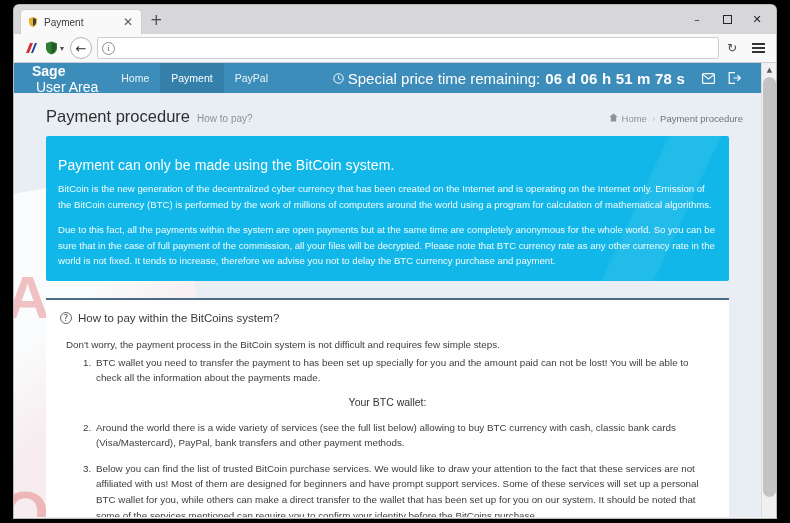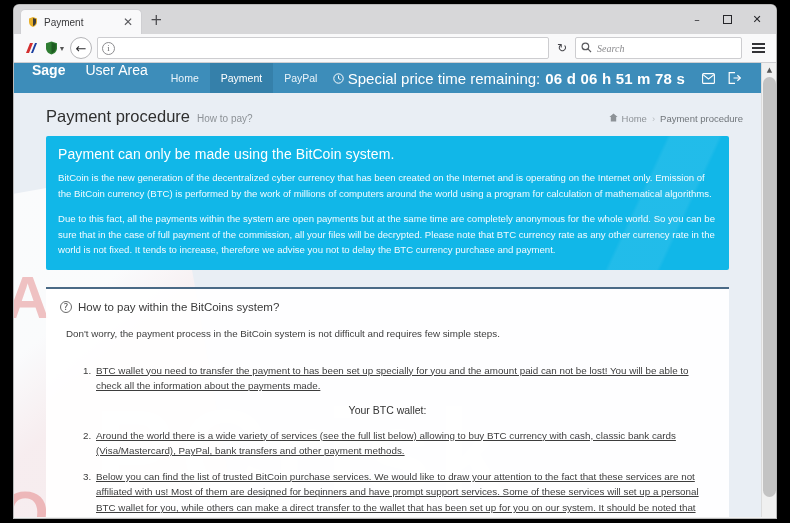--- a/index.html
+++ b/index.html
@@ -235,27 +235,28 @@
     position: relative;
     z-index: 3;
     height: 30px;
     background: #3d8dba;
     display: flex;
     align-items: stretch;
     color: #ffffff;
   }
   #brand {
     display: flex;
-    align-items: center;
+    align-items: flex-start;
     padding: 0 12px 16px 18px;
     font-size: 14px;
     white-space: nowrap;
+    flex-direction: column;
   }
   #brand b { font-weight: bold; }
-  #brand span.light { font-weight: normal; margin-left: 20px; }
+  #brand span.light { font-weight: normal; margin-left: 4px; }
   .navitem {
     display: flex;
     align-items: center;
     padding: 0 11px;
     font-size: 10.5px;
     color: #eaf4fa;
     white-space: nowrap;
   }
   .navitem.active {
     background: #3580aa;
@@ -336,20 +337,21 @@
     right: -60px; top: -90px;
     width: 260px; height: 300px;
     background: linear-gradient(115deg, rgba(255,255,255,0.00) 45%, rgba(255,255,255,0.07) 46%, rgba(255,255,255,0.07) 58%, rgba(255,255,255,0.00) 59%);
     pointer-events: none;
   }
   #alert-title {
     font-size: 14px;
     font-weight: normal;
     margin-bottom: 8px;
     letter-spacing: .1px;
+    margin-top: 11px;
   }
   #alert-panel p {
     font-size: 9.6px;
     line-height: 15.5px;
     color: #f2fbff;
   }
   #alert-panel p.gap { margin-top: 10px; }
 
   
   #content-card {
@@ -374,35 +376,34 @@
     border-radius: 50%;
     border: 1px solid #6a6a6a;
     color: #4a4a4a;
     font-size: 9px;
     display: flex; align-items: center; justify-content: center;
     font-family: "DejaVu Sans", sans-serif;
   }
   #intro-line {
     font-size: 9.8px;
     color: #3d3d3d;
-    margin: 0 0 22px 6px;
+    margin: 0 0 3px 6px;
     line-height: 15px;
   }
   ol.steps {
     margin: 0 0 0 34px;
     padding: 0;
     list-style: decimal;
   }
   ol.steps > li {
     font-size: 9.8px;
     line-height: 15.6px;
     color: #3d3d3d;
     margin-bottom: 10px;
     padding-left: 2px;
-    text-decoration: underline;
   }
   ol.steps > li.nomargin { margin-bottom: 0; }
 
   
   #wallet-block {
     text-align: center;
     margin: 10px 0 12px 0;
   }
   #wallet-label {
     font-size: 10.5px;
@@ -487,29 +488,20 @@
         <path d="M6.5 1.6 L10.8 3 V7 C10.8 9.6 9 11.5 6.5 12.3 Z" fill="#1f5c22"></path>
       </svg>
       <span class="caret">▼</span>
     </div>
     <div id="back-btn">←</div>
     <div id="urlbar">
       <span class="info-i">i</span>
       <span class="url-text"></span>
     </div>
     <div id="reload-btn">↻</div>
-    <div id="searchbar">
-      <span class="mag">
-        <svg width="11" height="11" viewBox="0 0 11 11">
-          <circle cx="4.4" cy="4.4" r="3.3" fill="none" stroke="#5b5b5f" stroke-width="1.2"></circle>
-          <line x1="6.9" y1="6.9" x2="10" y2="10" stroke="#5b5b5f" stroke-width="1.2"></line>
-        </svg>
-      </span>
-      <span class="search-ph">Search</span>
-    </div>
     <div id="menu-btn">
         <i></i>
         <i></i>
         <i></i>
       </div>
   </div>
 
   <div id="viewport">
     <div id="page">
 

